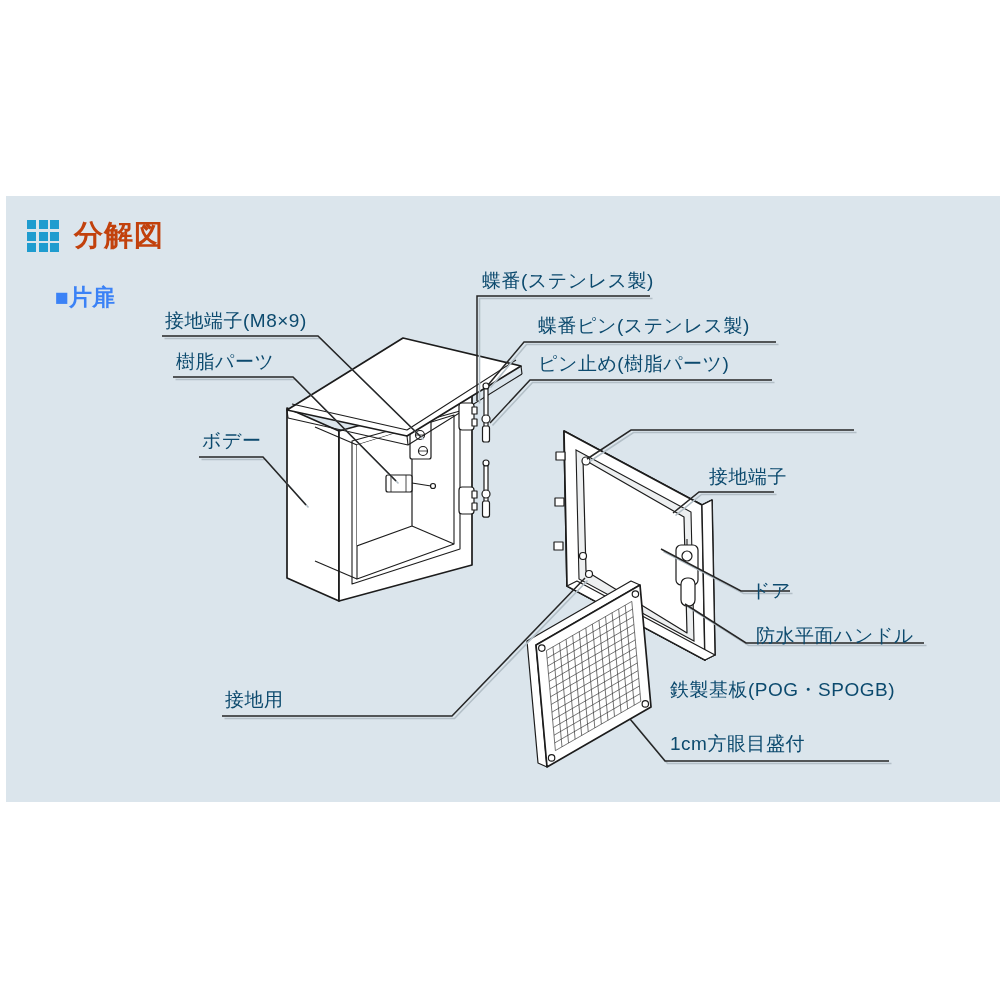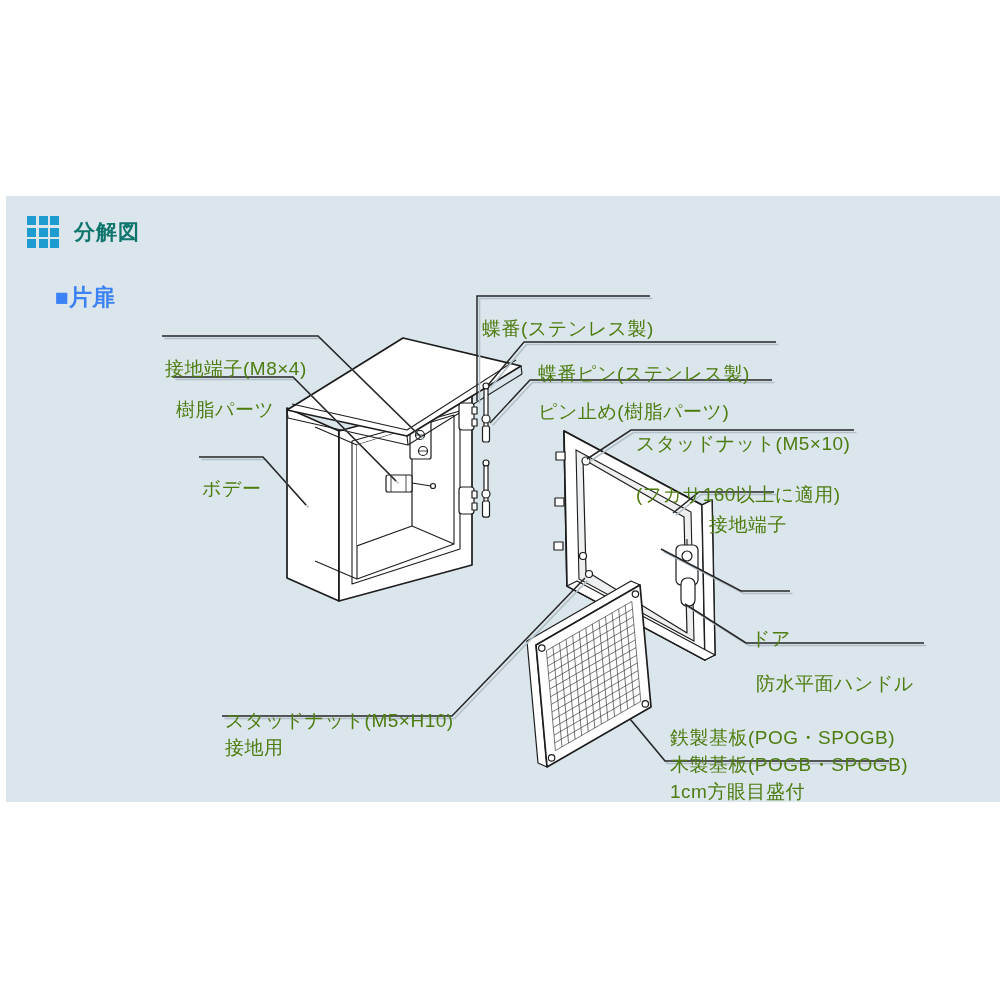--- a/index.html
+++ b/index.html
@@ -2,25 +2,25 @@
 <html><head>
 <meta charset="utf-8">
 <style>
   html,body{margin:0;padding:0;background:#ffffff;}
   .page{position:relative;width:1000px;height:1000px;overflow:hidden;
         font-family:"Liberation Sans","DejaVu Sans",sans-serif;color:#1c1c1c;}
   .panel{position:absolute;left:6px;top:196px;right:0;height:606px;background:#dbe5ec;}
   .header{position:absolute;left:27px;top:216px;display:flex;align-items:center;gap:15px;}
   .grid-icon{display:grid;grid-template-columns:repeat(3,9px);grid-auto-rows:9px;gap:2.5px;}
   .grid-icon i{background:#1f9ccf;display:block;}
-  .title{font-size:21px;font-weight:bold;color:#0f766e;letter-spacing:1px;}
+  .title{font-size:29px;font-weight:bold;color:#c2410c;letter-spacing:1px;}
   .section-label{position:absolute;left:55px;top:282px;font-size:23px;font-weight:bold;color:#3b82f6;}
   svg.diagram{position:absolute;left:0;top:0;width:1000px;height:1000px;}
   .lbl{position:absolute;font-size:19px;font-weight:500;letter-spacing:.5px;
-       line-height:1.15;white-space:nowrap;color:#4d7c0f;margin-top:48px;}
+       line-height:1.15;white-space:nowrap;color:#0c4a6e;}
   
   .o{fill:#ffffff;stroke:#1c1c1c;stroke-width:1.7;stroke-linejoin:round;}
   .o2{fill:#ffffff;stroke:#1c1c1c;stroke-width:1.2;stroke-linejoin:round;}
   .t{fill:none;stroke:#1c1c1c;stroke-width:1.1;stroke-linejoin:round;}
   .tt{fill:none;stroke:#1c1c1c;stroke-width:0.8;}
   .band{fill:#edeff0;stroke:#1c1c1c;stroke-width:1.1;}
   .grid line{stroke:#3a3a3a;stroke-width:0.7;}
   .ldsh{stroke:#b3bfc7;stroke-width:1.6;fill:none;}
   .ld{stroke:#262626;stroke-width:1.5;fill:none;}
 </style>
@@ -224,26 +224,22 @@
       <use class="ld" href="#ld9"></use>
       <use class="ld" href="#ld10"></use>
       <use class="ld" href="#ld11"></use>
       <use class="ld" href="#ld12"></use>
     </g>
   </svg>
 
   <div class="lbl" style="left:482px;top:270px">蝶番(ステンレス製)</div>
   <div class="lbl" style="left:538px;top:353px">ピン止め(樹脂パーツ)</div>
   <div class="lbl" style="left:538px;top:315px">蝶番ピン(ステンレス製)</div>
-  <div class="lbl" style="left:636px;top:385px">スタッドナット(M5×10)</div>
-  <div class="lbl" style="left:636px;top:436px">(フカサ160以上に適用)</div>
   <div class="lbl" style="left:709px;top:466px">接地端子</div>
   <div class="lbl" style="left:751px;top:580px">ドア</div>
   <div class="lbl" style="left:756px;top:625px">防水平面ハンドル</div>
-  <div class="lbl" style="left:165px;top:310px">接地端子(M8×4)</div>
+  <div class="lbl" style="left:165px;top:310px">接地端子(M8×9)</div>
   <div class="lbl" style="left:176px;top:351px">樹脂パーツ</div>
   <div class="lbl" style="left:202px;top:430px">ボデー</div>
-  <div class="lbl" style="left:225px;top:662px">スタッドナット(M5×H10)</div>
   <div class="lbl" style="left:225px;top:689px">接地用</div>
   <div class="lbl" style="left:670px;top:679px">鉄製基板(POG・SPOGB)</div>
-  <div class="lbl" style="left:670px;top:706px">木製基板(POGB・SPOGB)</div>
   <div class="lbl" style="left:670px;top:733px">1cm方眼目盛付</div>
 </div>
 
 </body></html>

